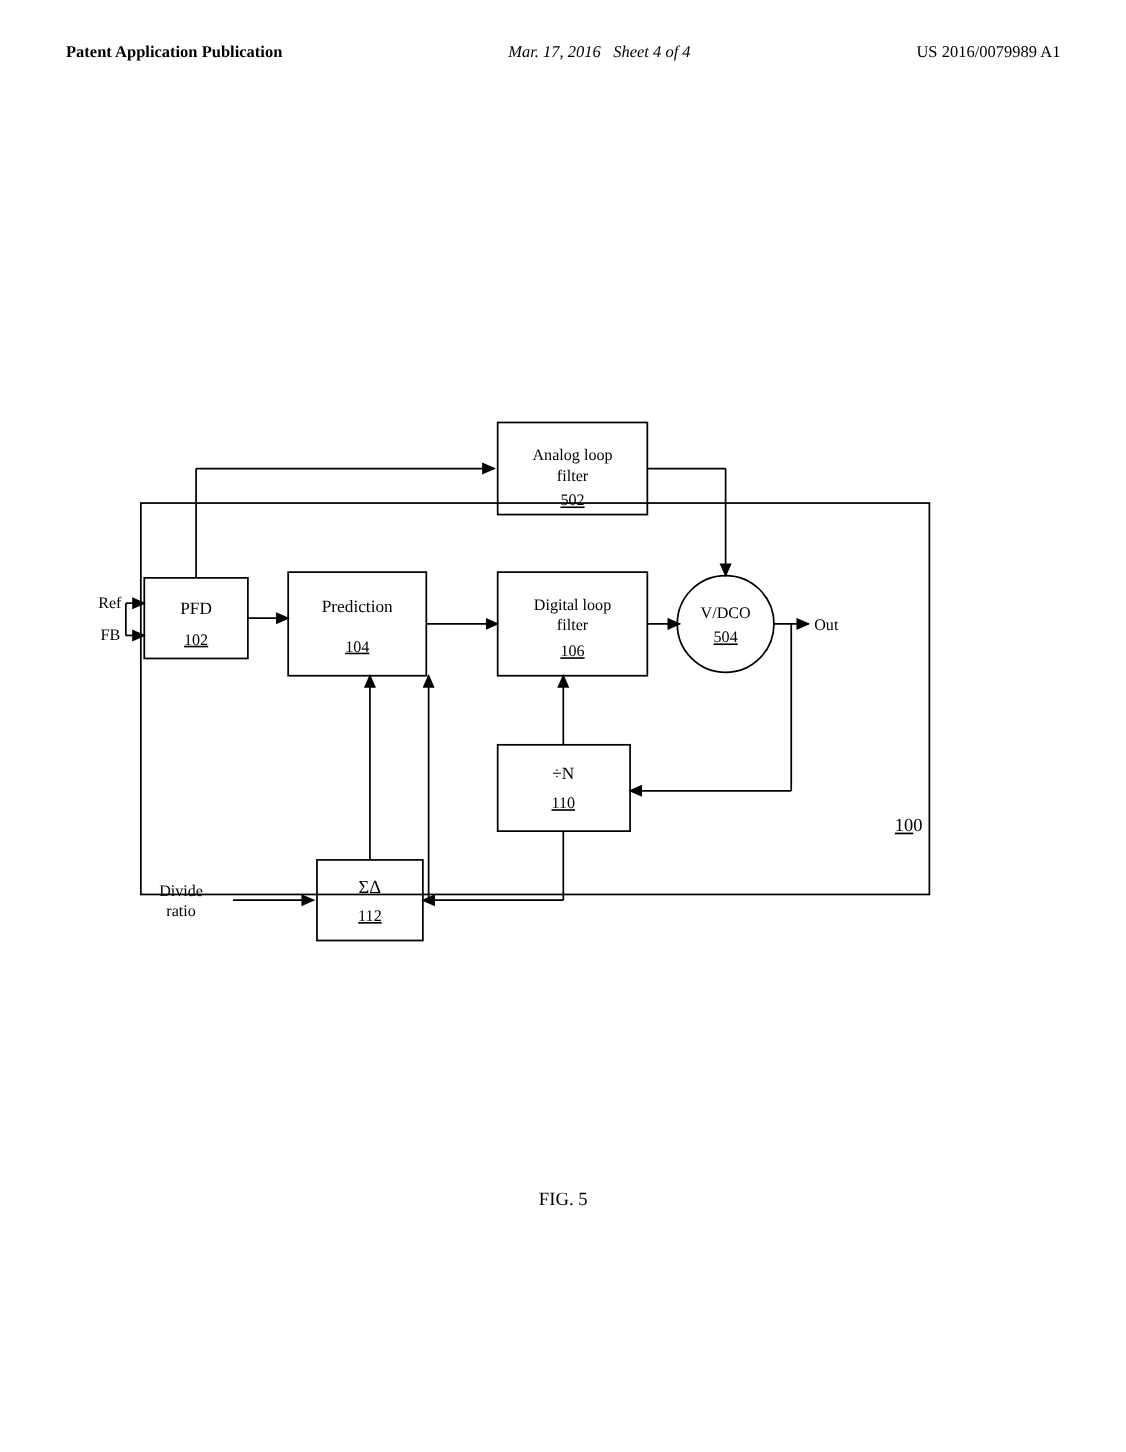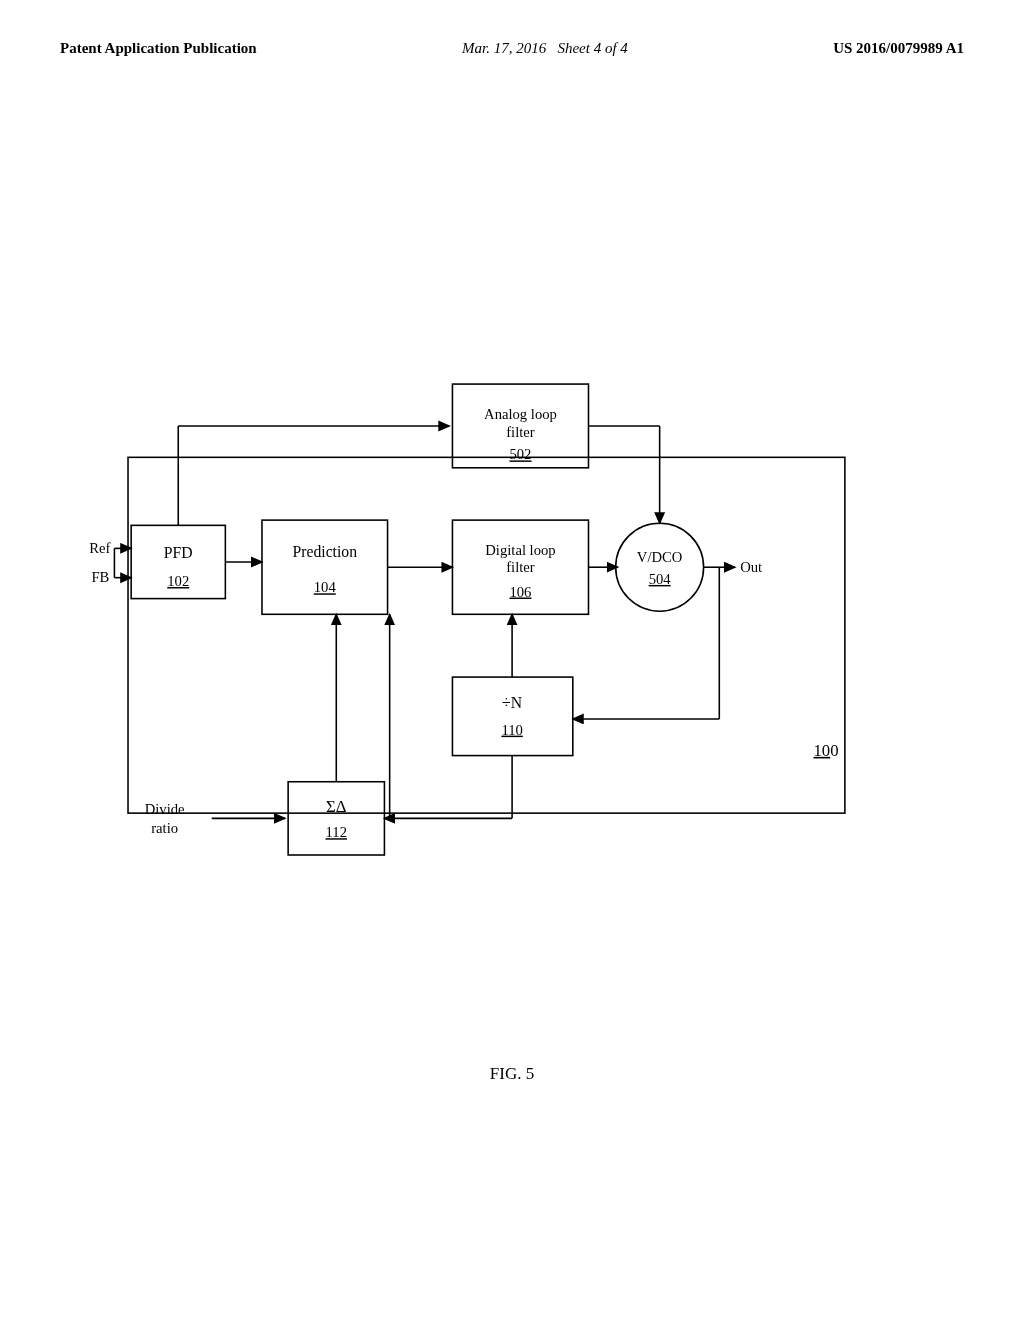--- a/index.html
+++ b/index.html
@@ -25,21 +25,20 @@
       font-weight: bold;
       font-size: 15px;
     }
     .header-center {
       text-align: center;
       font-size: 15px;
       font-style: italic;
     }
     .header-right {
       font-size: 15px;
-      font-weight: bold;
     }
 
     
     .diagram-container {
       position: absolute;
       top: 280px;
       left: 60px;
       width: 900px;
       height: 700px;
     }
@@ -47,21 +46,21 @@
     svg.diagram {
       width: 100%;
       height: 100%;
       overflow: visible;
     }
 
     
     .fig-label {
       text-align: center;
       position: absolute;
-      bottom: 236px;
+      bottom: 220px;
       width: 100%;
       font-size: 17px;
     }
   </style>
 </head>
 <body>
 
 <div class="header">
   <div class="header-left">
     <span>Patent Application Publication</span>

